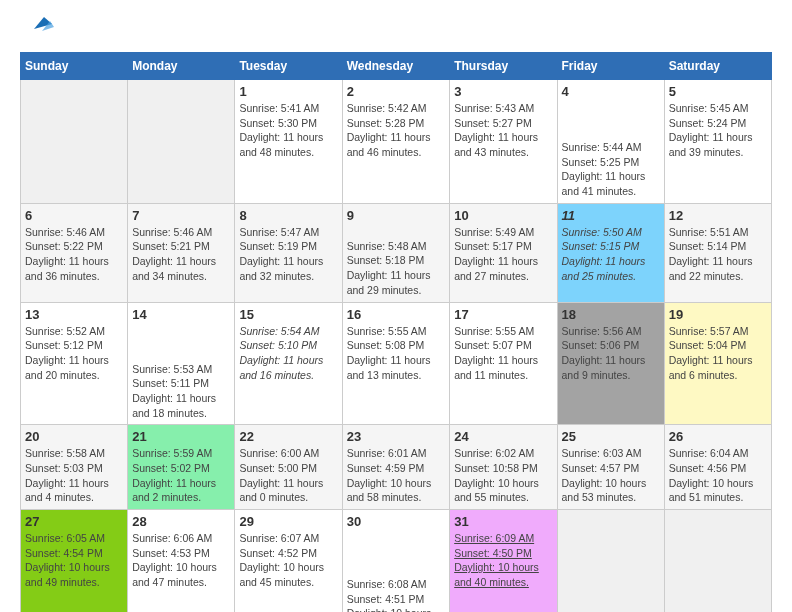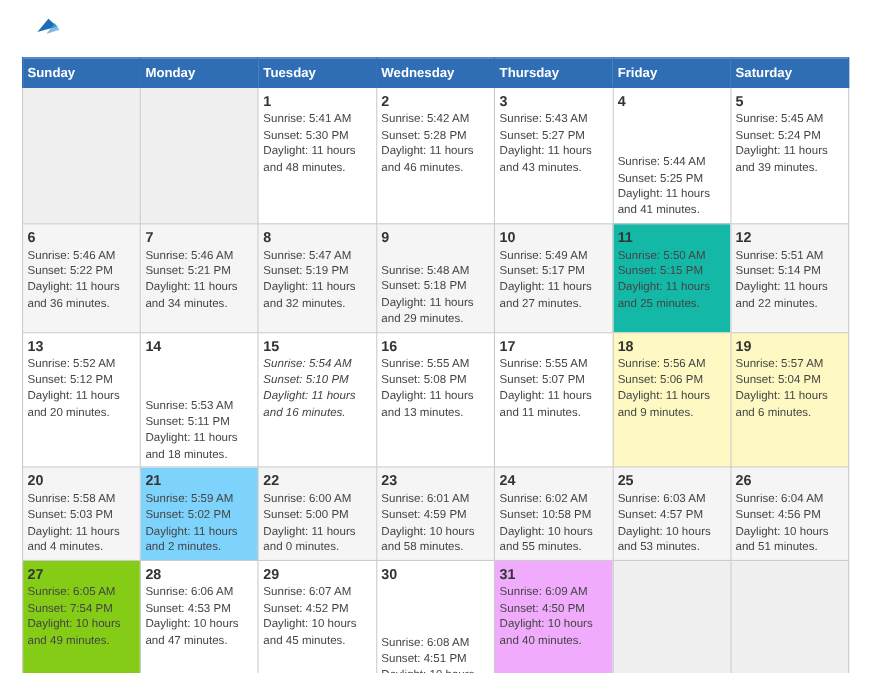--- a/index.html
+++ b/index.html
@@ -179,21 +179,21 @@
           <div class="day-detail" style="white-space: pre-line; margin-top: 16px;">Sunrise: 5:48 AM
 Sunset: 5:18 PM
 Daylight: 11 hours and 29 minutes.</div>
         </td>
         <td style="background: rgb(245, 245, 245);">
           <span class="day-number">10</span>
           <div class="day-detail" style="white-space: pre-line;">Sunrise: 5:49 AM
 Sunset: 5:17 PM
 Daylight: 11 hours and 27 minutes.</div>
         </td>
-        <td style="background: #14b8a6;">
+        <td style="background: #7dd3fc; font-style: italic;">
           <span class="day-number">11</span>
           <div class="day-detail" style="white-space: pre-line;">Sunrise: 5:50 AM
 Sunset: 5:15 PM
 Daylight: 11 hours and 25 minutes.</div>
         </td>
         <td style="background: rgb(245, 245, 245);">
           <span class="day-number">12</span>
           <div class="day-detail" style="white-space: pre-line;">Sunrise: 5:51 AM
 Sunset: 5:14 PM
 Daylight: 11 hours and 22 minutes.</div>
@@ -223,41 +223,41 @@
           <div class="day-detail" style="white-space: pre-line;">Sunrise: 5:55 AM
 Sunset: 5:08 PM
 Daylight: 11 hours and 13 minutes.</div>
         </td>
         <td style="background: rgb(255, 255, 255);">
           <span class="day-number">17</span>
           <div class="day-detail" style="white-space: pre-line;">Sunrise: 5:55 AM
 Sunset: 5:07 PM
 Daylight: 11 hours and 11 minutes.</div>
         </td>
-        <td style="background: #fef9c3;">
+        <td style="background: #a3a3a3;">
           <span class="day-number">18</span>
           <div class="day-detail" style="white-space: pre-line;">Sunrise: 5:56 AM
 Sunset: 5:06 PM
 Daylight: 11 hours and 9 minutes.</div>
         </td>
         <td style="background: #fef9c3;">
           <span class="day-number">19</span>
           <div class="day-detail" style="white-space: pre-line;">Sunrise: 5:57 AM
 Sunset: 5:04 PM
 Daylight: 11 hours and 6 minutes.</div>
         </td>
       </tr>
       <tr>
         <td style="background: rgb(245, 245, 245);">
           <span class="day-number">20</span>
           <div class="day-detail" style="white-space: pre-line;">Sunrise: 5:58 AM
 Sunset: 5:03 PM
 Daylight: 11 hours and 4 minutes.</div>
         </td>
-        <td style="background: #7dd3fc;">
+        <td style="background: #86efac;">
           <span class="day-number">21</span>
           <div class="day-detail" style="white-space: pre-line;">Sunrise: 5:59 AM
 Sunset: 5:02 PM
 Daylight: 11 hours and 2 minutes.</div>
         </td>
         <td style="background: rgb(245, 245, 245);">
           <span class="day-number">22</span>
           <div class="day-detail" style="white-space: pre-line;">Sunrise: 6:00 AM
 Sunset: 5:00 PM
 Daylight: 11 hours and 0 minutes.</div>
@@ -284,21 +284,21 @@
           <span class="day-number">26</span>
           <div class="day-detail" style="white-space: pre-line;">Sunrise: 6:04 AM
 Sunset: 4:56 PM
 Daylight: 10 hours and 51 minutes.</div>
         </td>
       </tr>
       <tr>
         <td style="background: #84cc16;">
           <span class="day-number">27</span>
           <div class="day-detail" style="white-space: pre-line;">Sunrise: 6:05 AM
-Sunset: 7:54 PM
+Sunset: 4:54 PM
 Daylight: 10 hours and 49 minutes.</div>
         </td>
         <td style="background: rgb(255, 255, 255);">
           <span class="day-number">28</span>
           <div class="day-detail" style="white-space: pre-line;">Sunrise: 6:06 AM
 Sunset: 4:53 PM
 Daylight: 10 hours and 47 minutes.</div>
         </td>
         <td style="background: rgb(255, 255, 255);">
           <span class="day-number">29</span>
@@ -307,21 +307,21 @@
 Daylight: 10 hours and 45 minutes.</div>
         </td>
         <td style="background: rgb(255, 255, 255);">
           <span class="day-number">30</span>
           <div class="day-detail" style="white-space: pre-line; margin-top: 48px;">Sunrise: 6:08 AM
 Sunset: 4:51 PM
 Daylight: 10 hours and 42 minutes.</div>
         </td>
         <td style="background: #f0abfc;">
           <span class="day-number">31</span>
-          <div class="day-detail" style="white-space: pre-line;">Sunrise: 6:09 AM
+          <div class="day-detail" style="white-space: pre-line; text-decoration: underline;">Sunrise: 6:09 AM
 Sunset: 4:50 PM
 Daylight: 10 hours and 40 minutes.</div>
         </td>
         <td class="empty-cell"></td>
         <td class="empty-cell"></td>
       </tr>
     </tbody>
 </table>
 
 </body></html>

